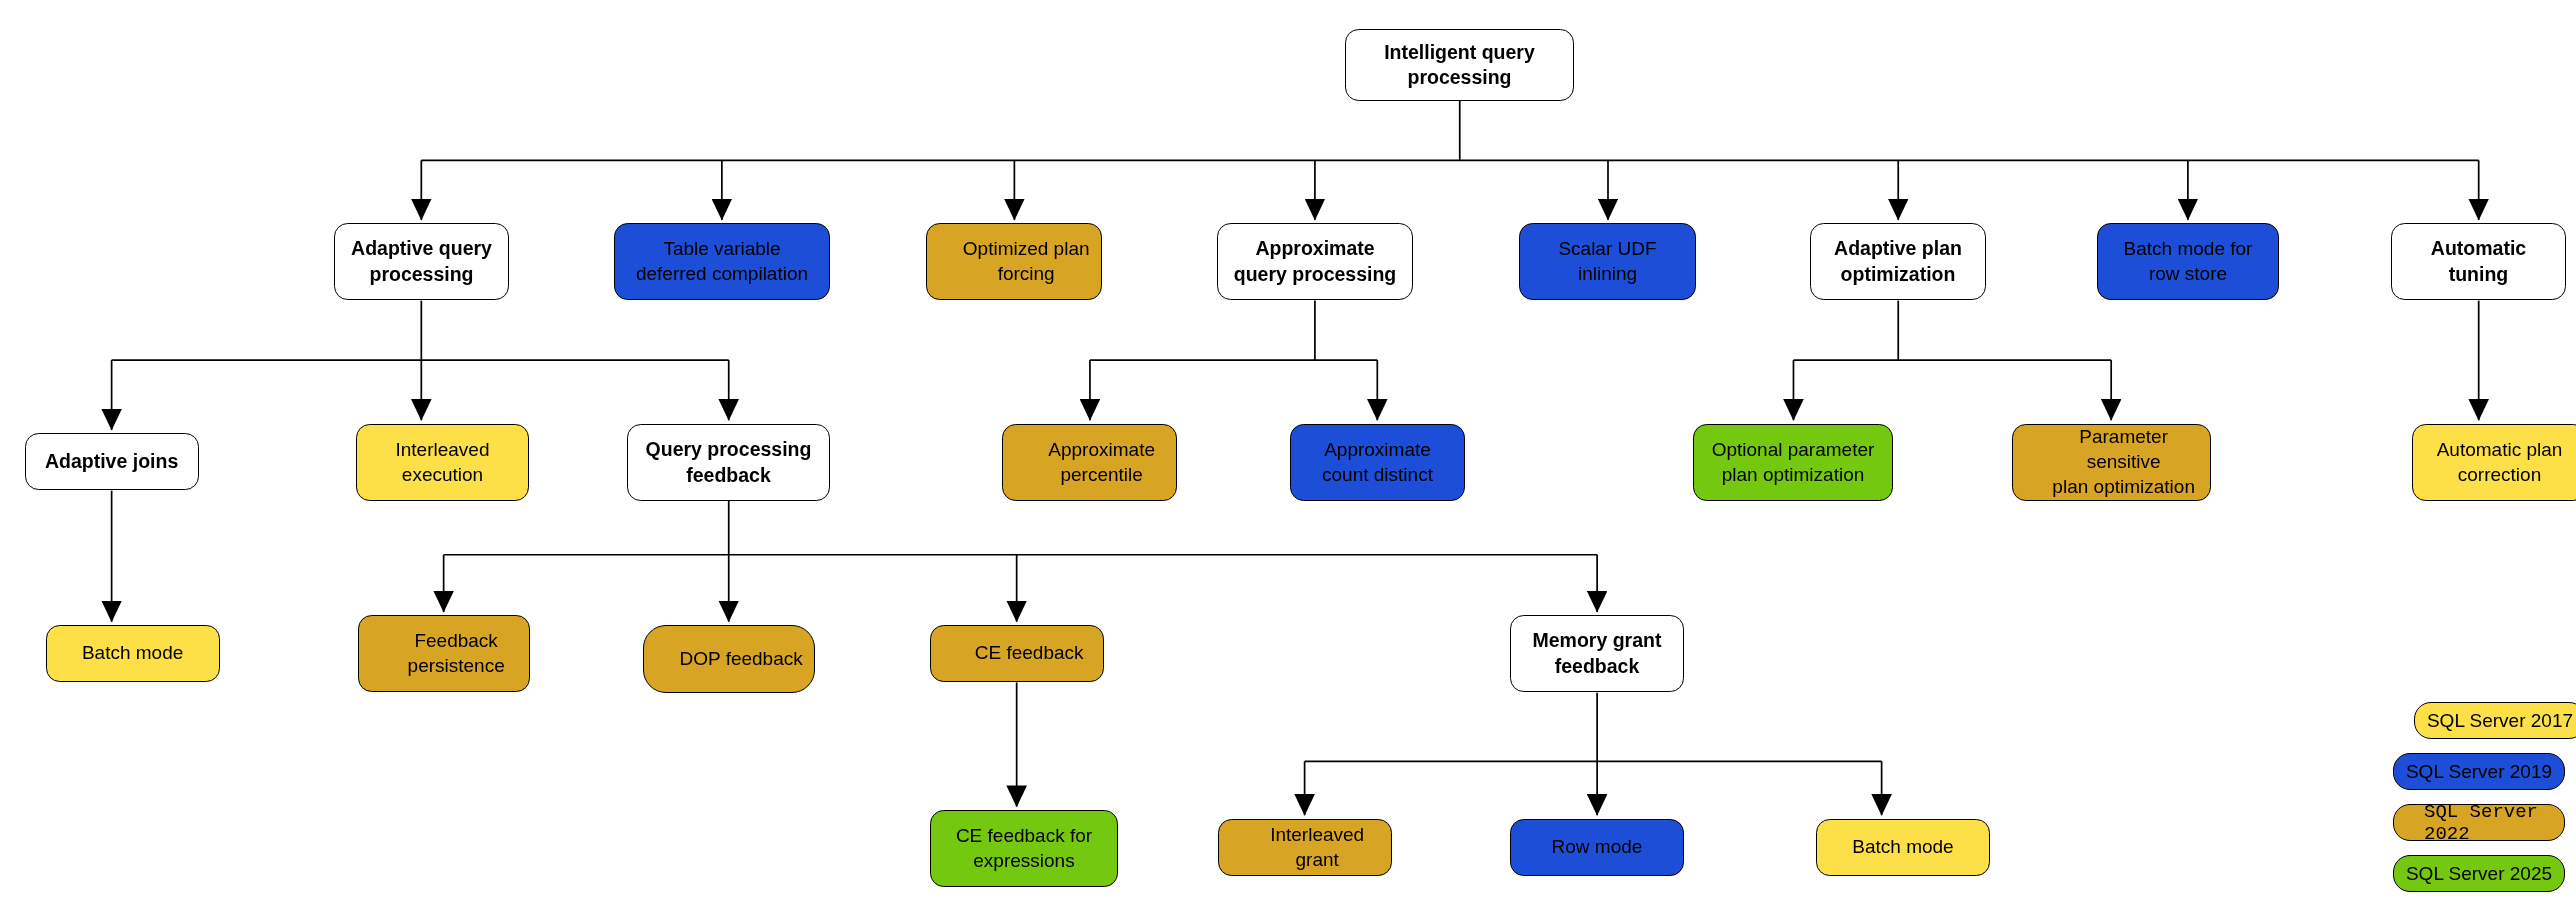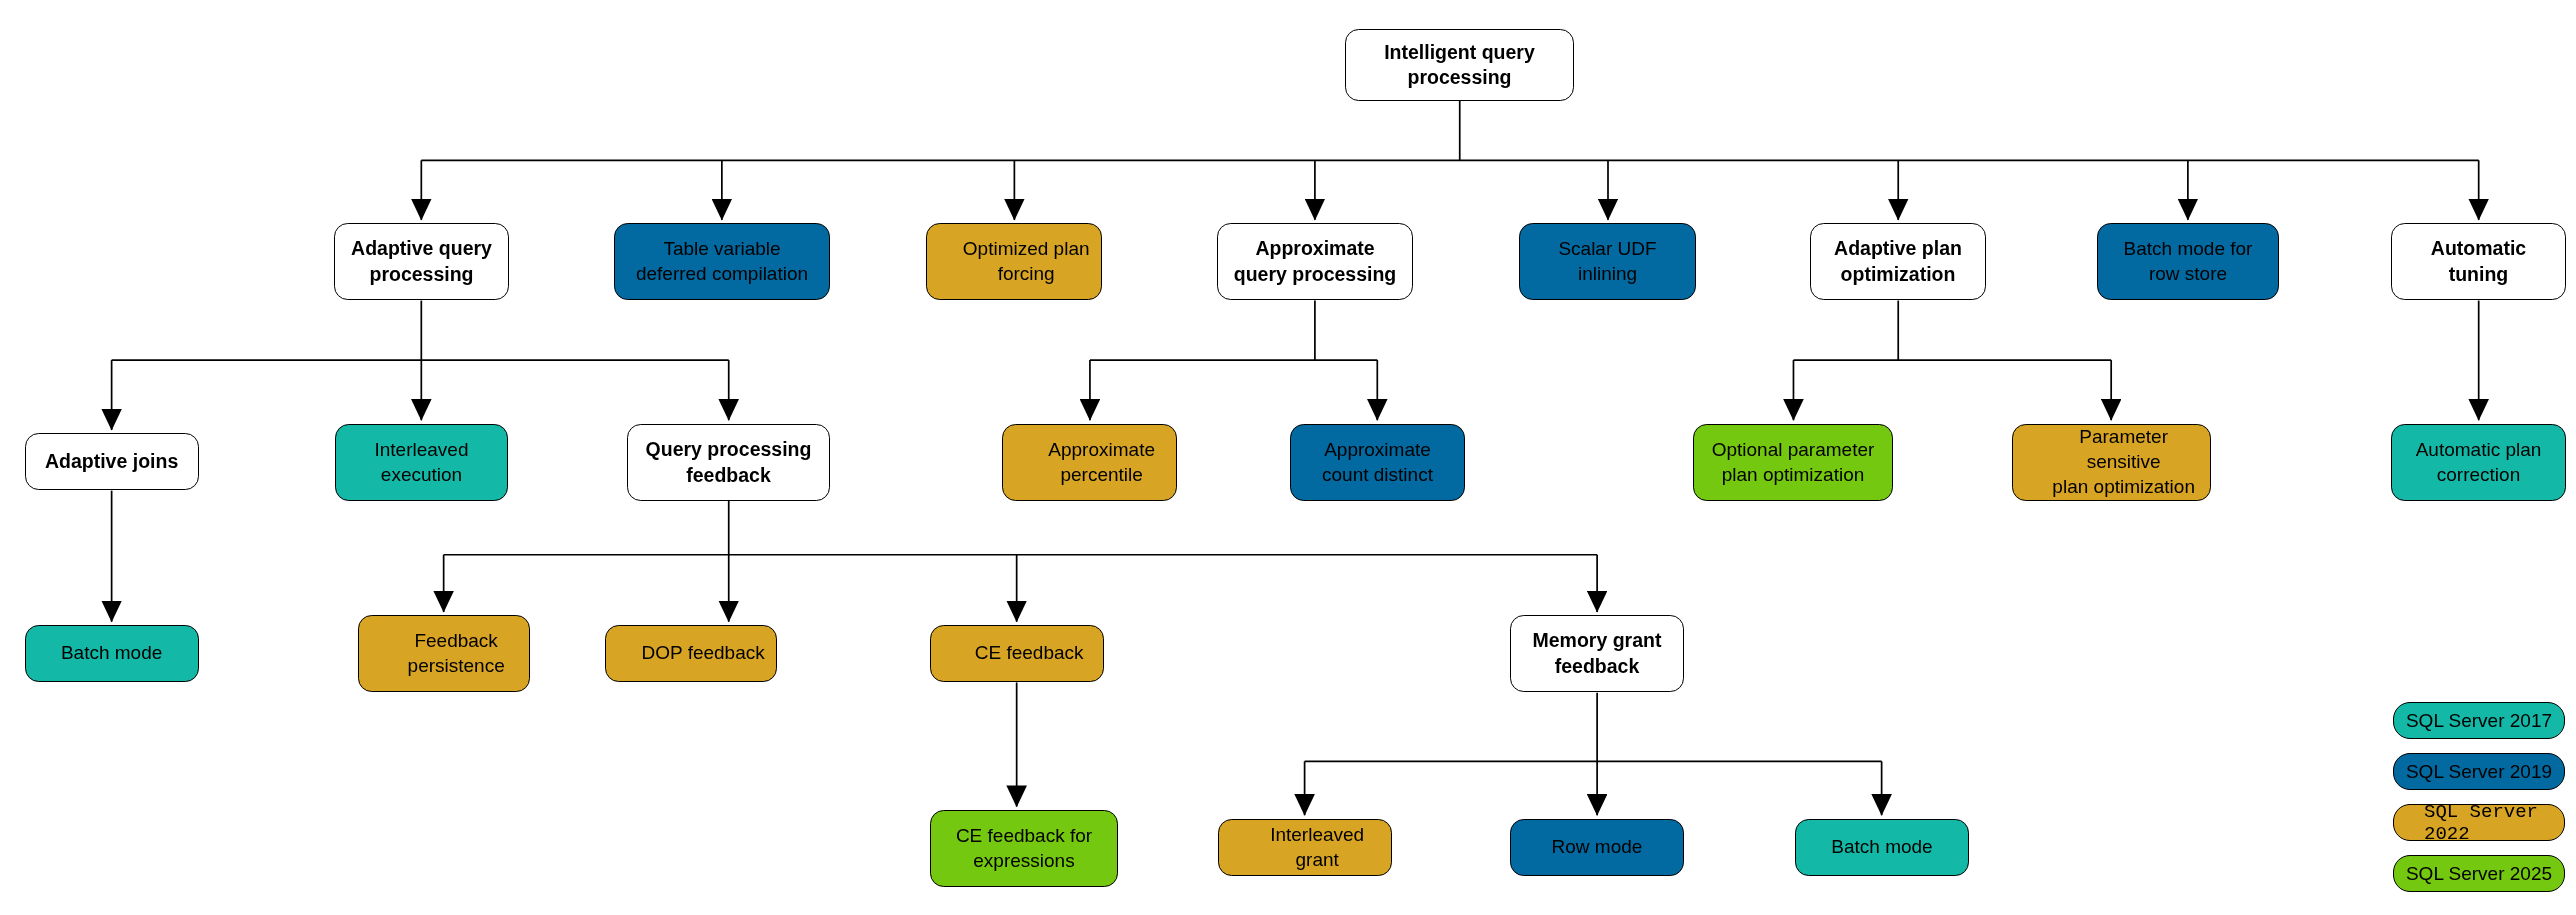--- a/index.html
+++ b/index.html
@@ -17,22 +17,22 @@
     border:1.7px solid #000;
     border-radius:13.7px;
     background:#fff;
     display:flex;align-items:center;justify-content:center;
     text-align:center;
     font-size:19px;line-height:1.3;color:#000;
     white-space:pre-line;
     padding:2.3px 5.7px;
   }
   .cat{font-weight:700;font-size:19.5px;}
-  .v2017{background:#14b8a6;}
-  .v2019{background:#0369a1;}
+  .v2017{background:#fde047;margin-left:21px;}
+  .v2019{background:#1d4ed8;}
   .v2022{background:#d8a423;padding-left:30px;}
   .v2025{background:#74c80f;}
   .legend-item{
     position:absolute;
     box-sizing:border-box;
     border:1.7px solid #000;
     border-radius:17px;
     display:flex;align-items:center;justify-content:center;
     font-size:19px;color:#000;
     left:2393px;width:172px;height:37px;
@@ -131,21 +131,21 @@
   <div class="node v2025" style="left:1693px;top:424px;width:200px;height:77px;"><span>Optional parameter
 plan optimization</span></div>
   <div class="node v2022" style="left:2012px;top:424px;width:199px;height:77px;"><span>Parameter sensitive
 plan optimization</span></div>
   <div class="node v2017" style="left:2391px;top:424px;width:175px;height:77px;"><span>Automatic plan
 correction</span></div>
 
   <div class="node v2017" style="left:24.6px;top:625px;width:174px;height:57px;"><span>Batch mode</span></div>
   <div class="node v2022" style="left:358px;top:615px;width:172px;height:77px;"><span>Feedback
 persistence</span></div>
-  <div class="node v2022" style="left:605px;top:625px;width:172px;height:57px;"><span>DOP feedback</span></div>
+  <div class="node v2022" style="left:643px;top:625px;width:172px;height:68px;border-radius:23px;"><span>DOP feedback</span></div>
   <div class="node v2022" style="left:930px;top:625px;width:174px;height:57px;"><span>CE feedback</span></div>
   <div class="node cat" style="left:1510px;top:615px;width:174px;height:77px;"><span>Memory grant
 feedback</span></div>
 
   <div class="node v2025" style="left:930px;top:810px;width:188px;height:77px;"><span>CE feedback for
 expressions</span></div>
   <div class="node v2022" style="left:1218px;top:819px;width:174px;height:57px;"><span>Interleaved grant</span></div>
   <div class="node v2019" style="left:1510px;top:819px;width:174px;height:57px;"><span>Row mode</span></div>
   <div class="node v2017" style="left:1795px;top:819px;width:174px;height:57px;"><span>Batch mode</span></div>
 

